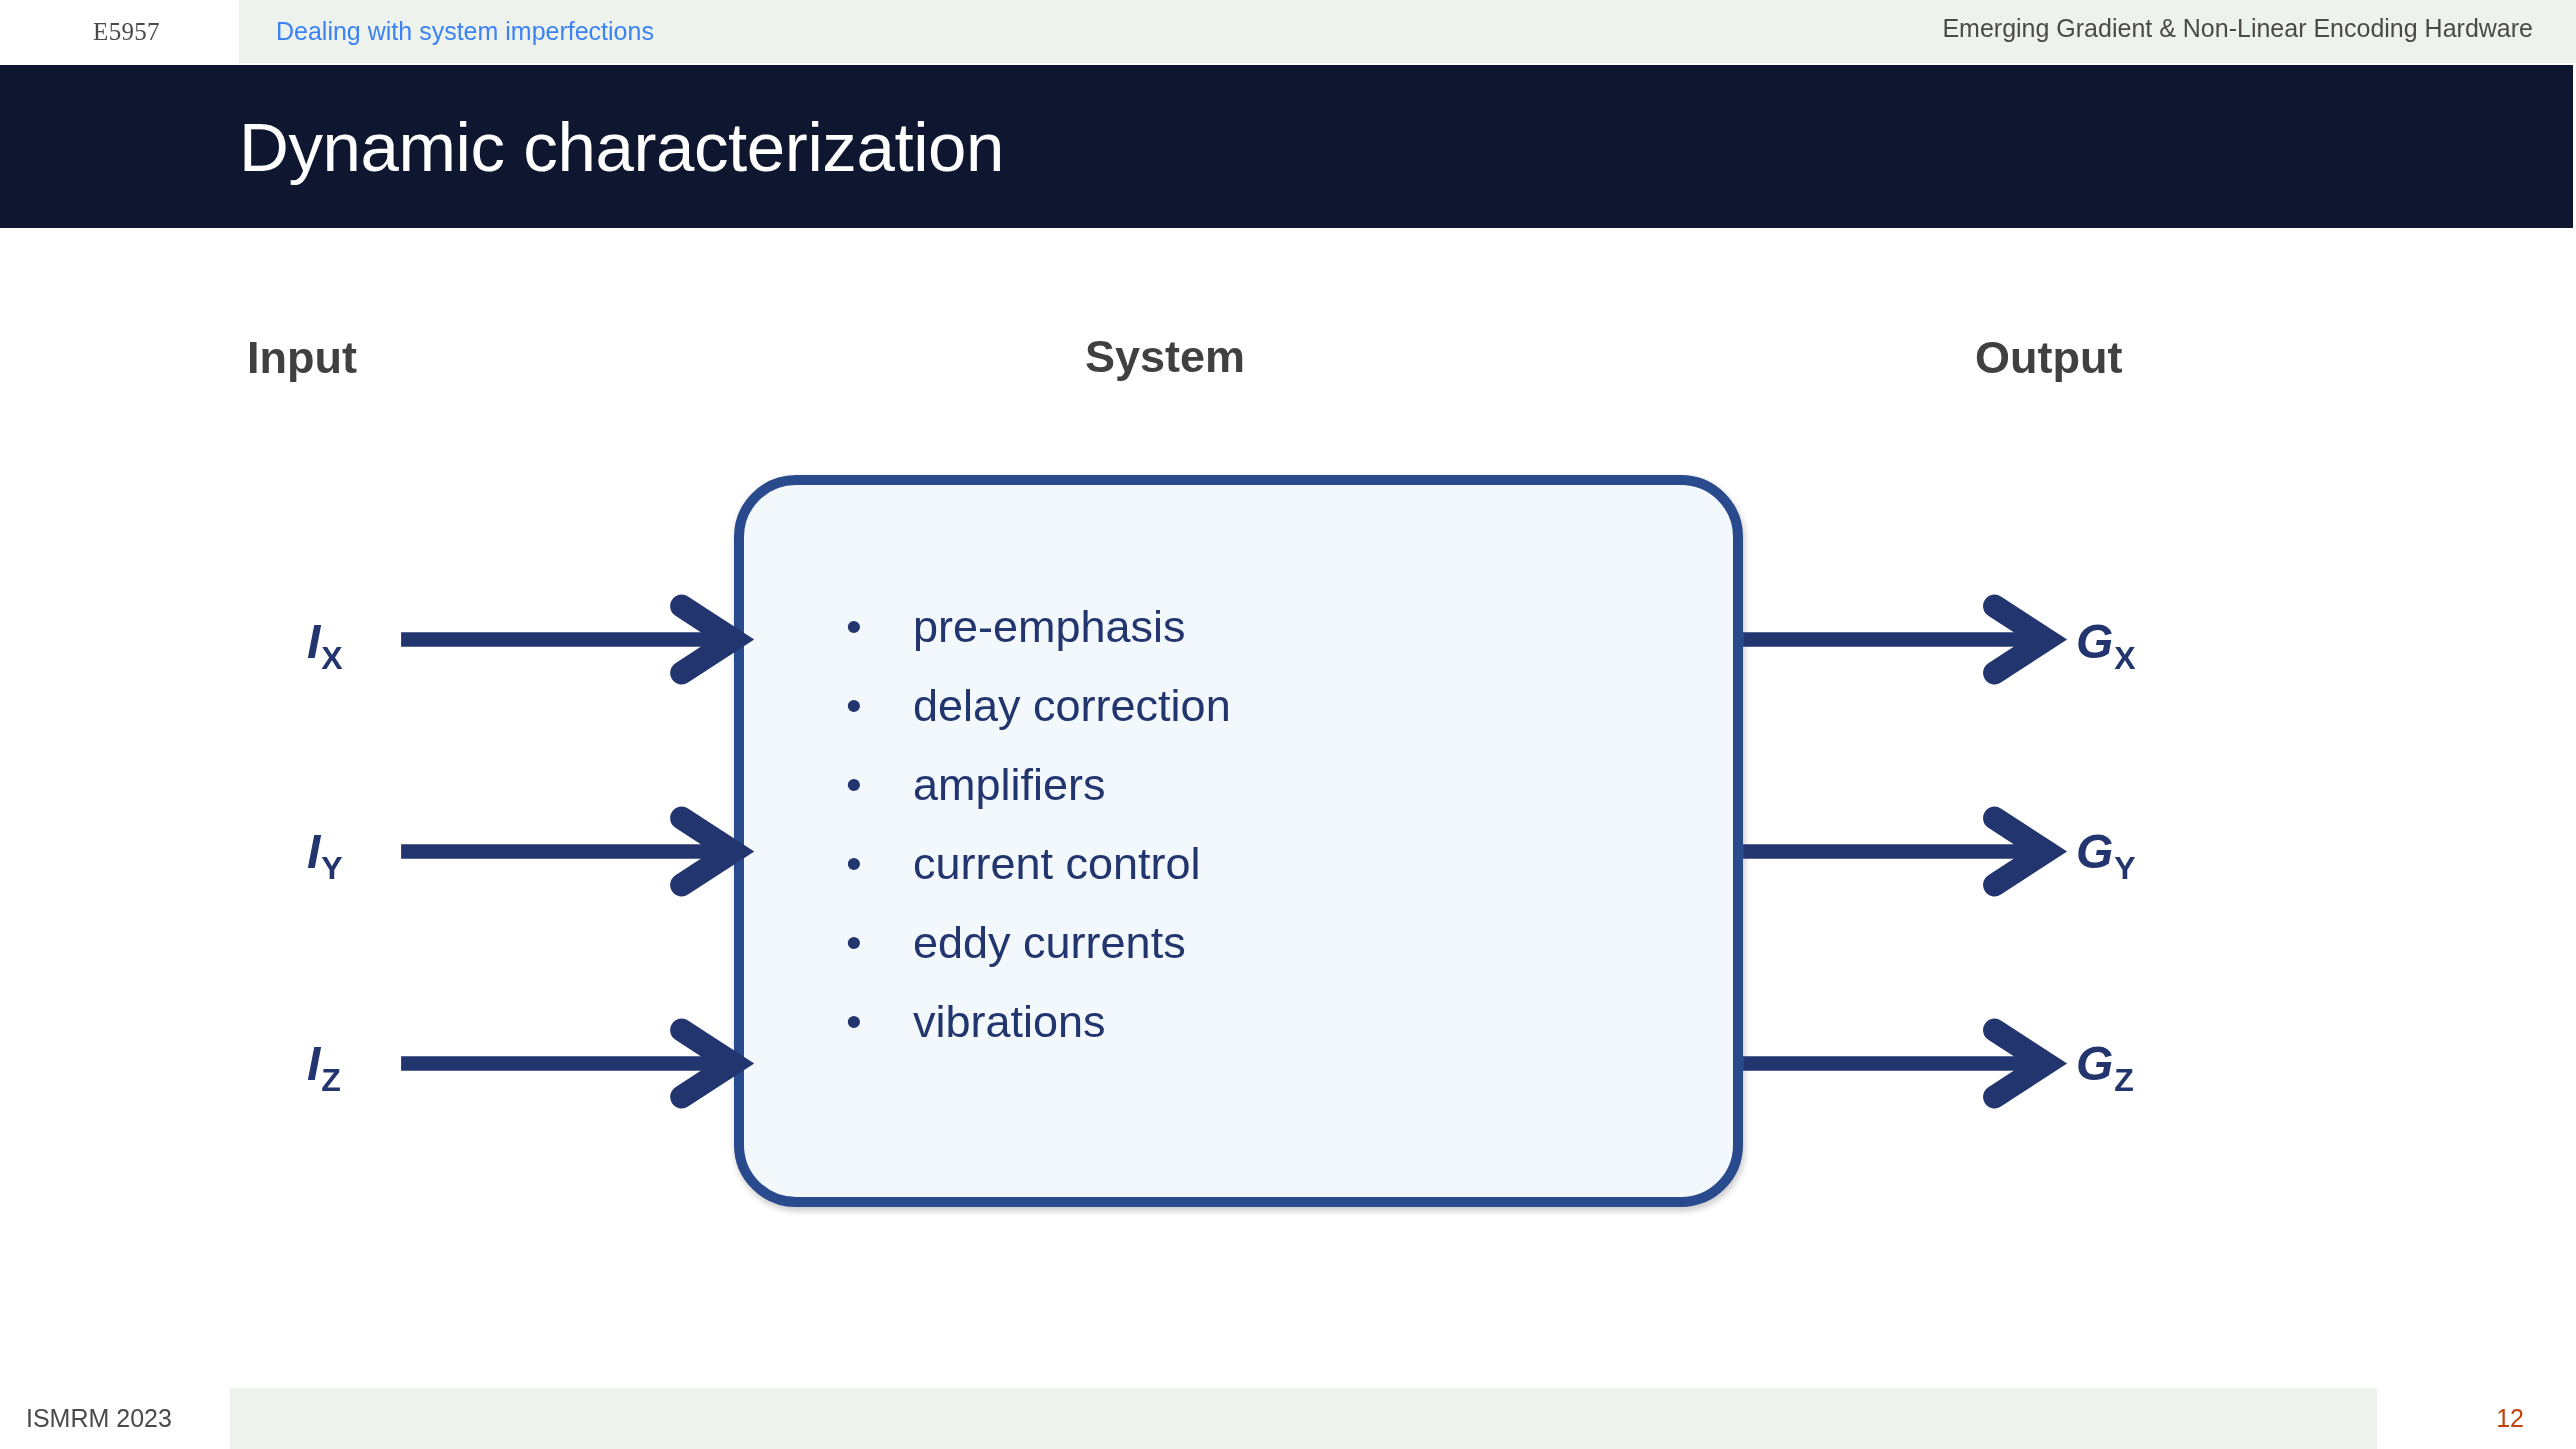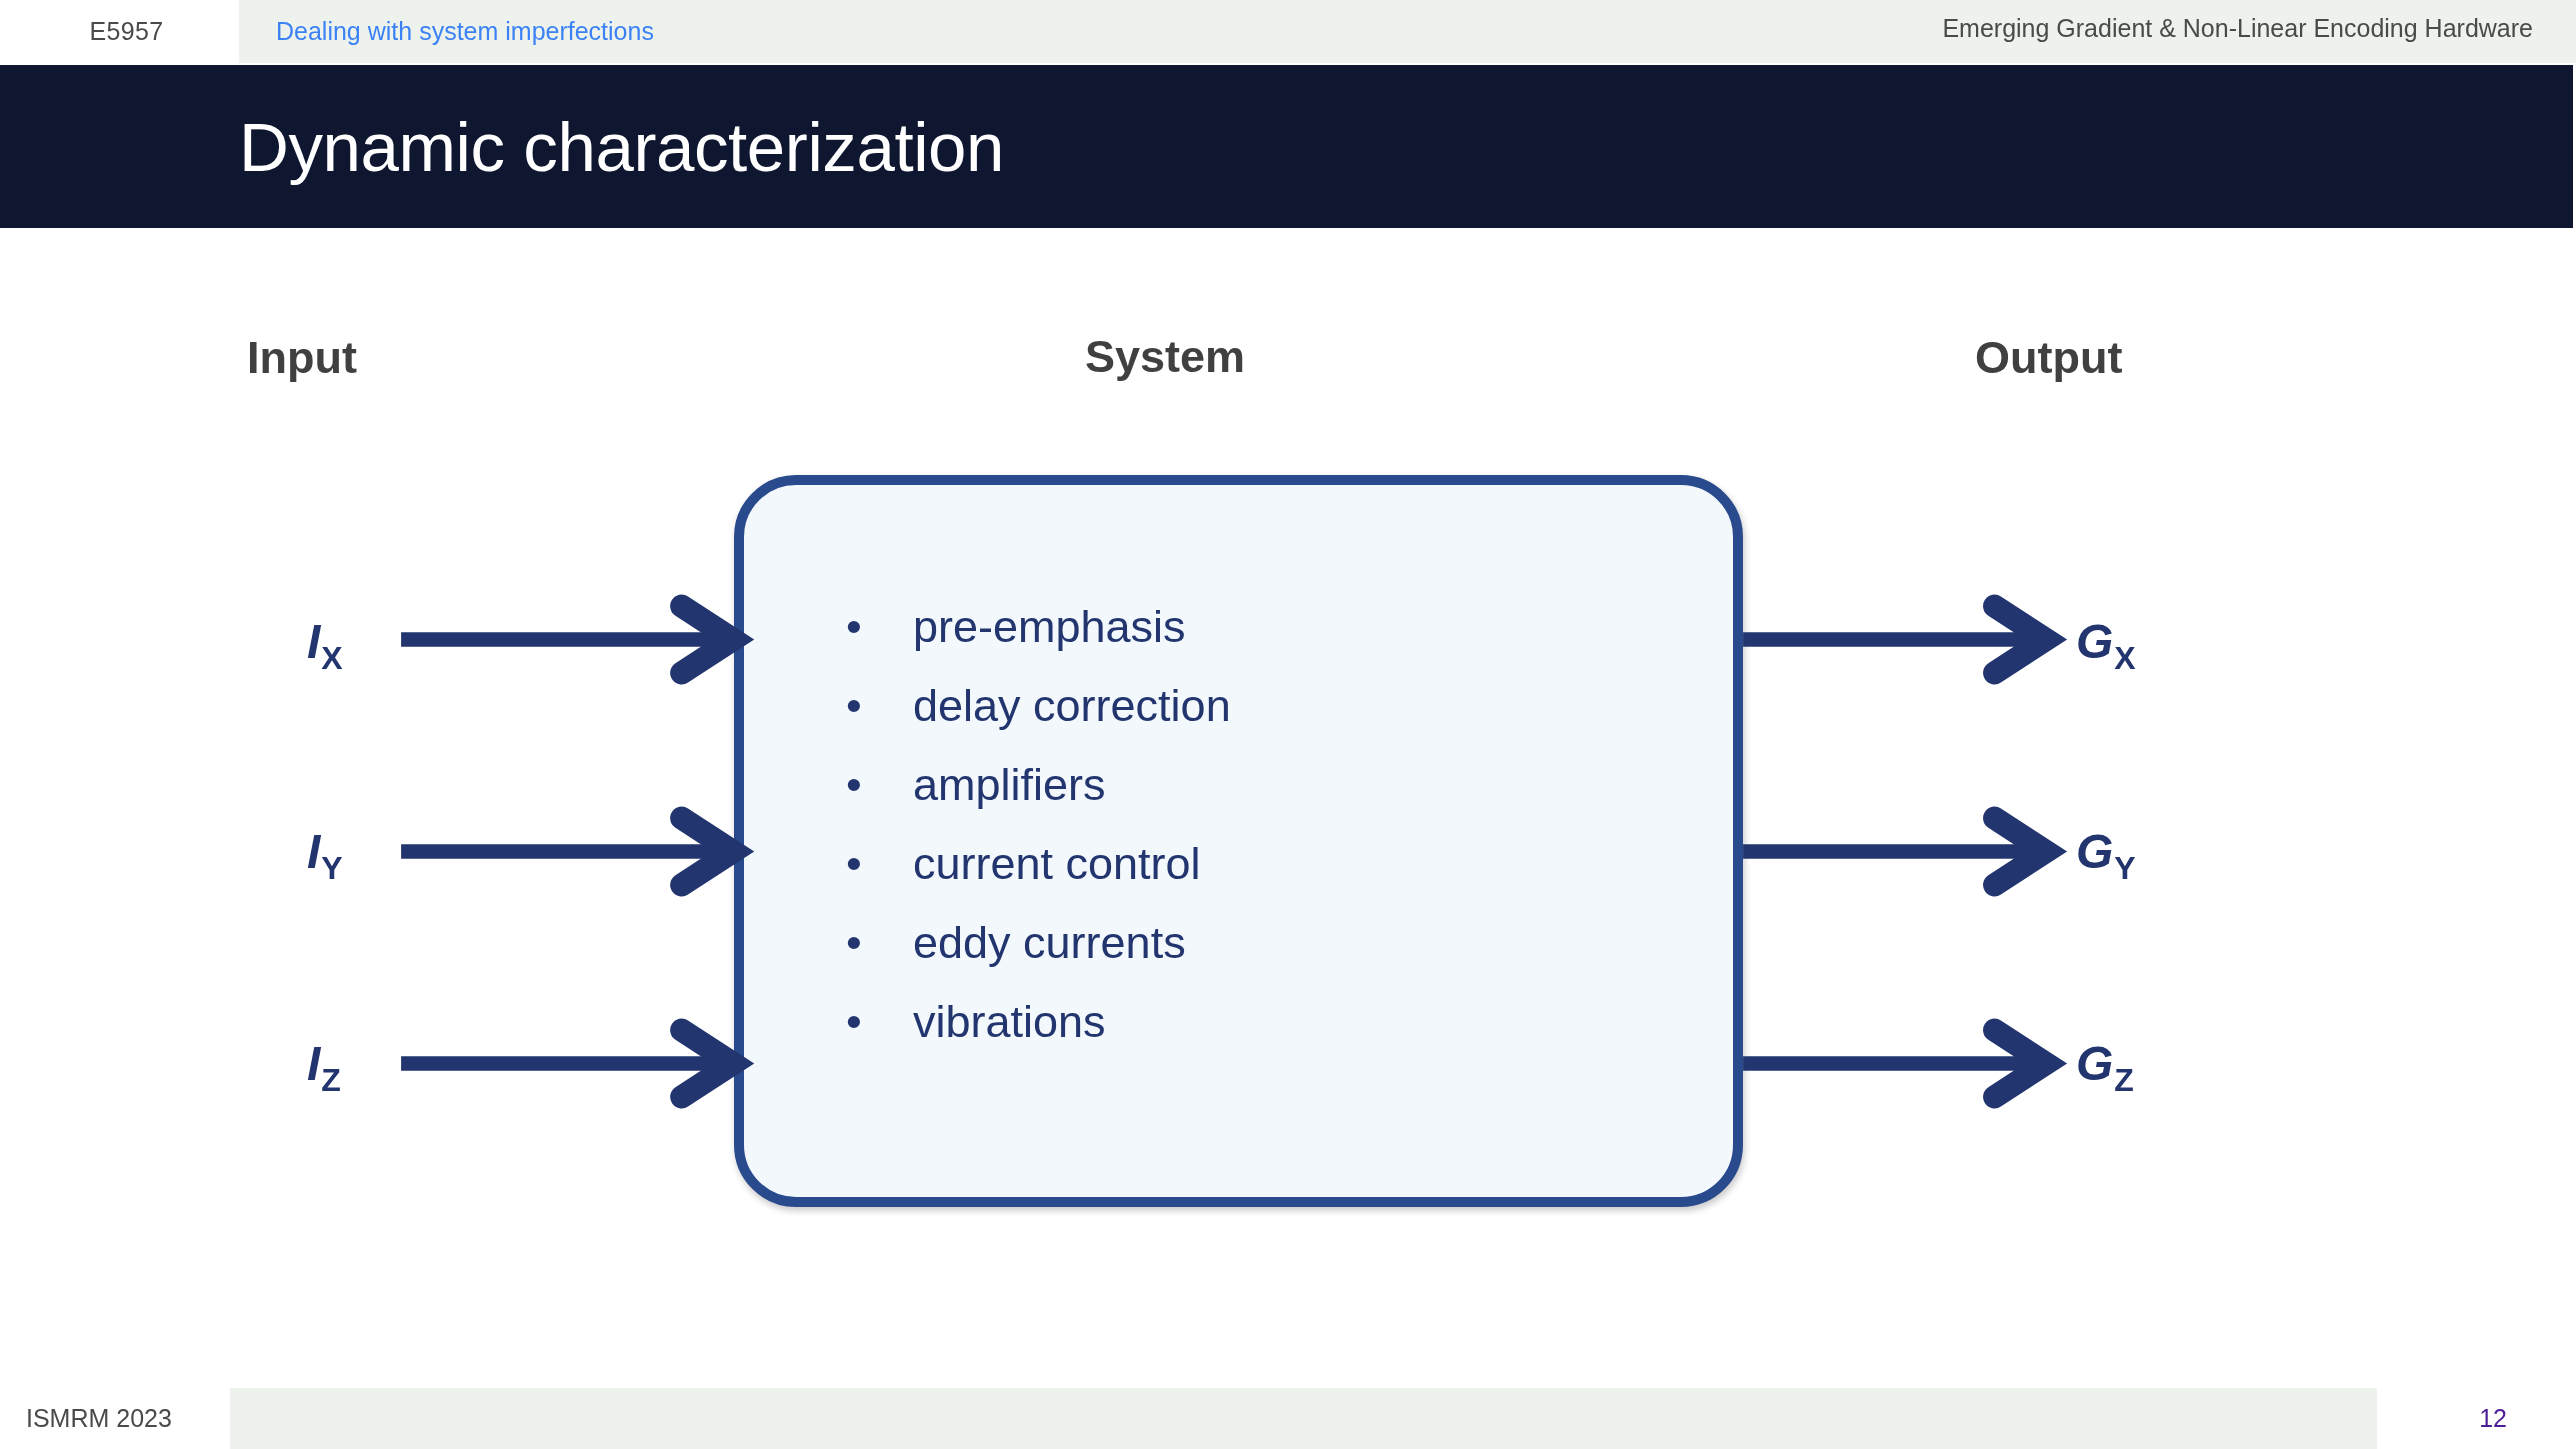--- a/index.html
+++ b/index.html
@@ -35,20 +35,21 @@
     position: absolute;
     left: 0; top: 0;
     width: 253px;
     height: 63px;
     display: flex;
     align-items: center;
     justify-content: center;
     color: #4a4a4a;
     font-size: 25px;
     letter-spacing: 0.3px;
+    font-family: Liberation Serif, serif;
   }
   .header-session {
     position: absolute;
     left: 276px; top: 0;
     height: 63px;
     display: flex;
     align-items: center;
     color: #3b82f6;
     font-size: 25px;
   }
@@ -185,26 +186,26 @@
     height: 61px;
     display: flex;
     align-items: center;
     color: #4a4a4a;
     font-size: 25px;
     background: #ffffff;
     padding-right: 17px;
   }
   .footer-page {
     position: absolute;
-    right: 69px;
+    right: 52px;
     top: 1388px;
     height: 61px;
     display: flex;
     align-items: center;
-    color: #4c1d95;
+    color: #c2410c;
     font-size: 25px;
   }
 </style>
 </head>
 <body>
 
 <div class="header-strip">
   <div class="header-band"></div>
   <div class="header-code">E5957</div>
   <div class="header-session">Dealing with system imperfections</div>

